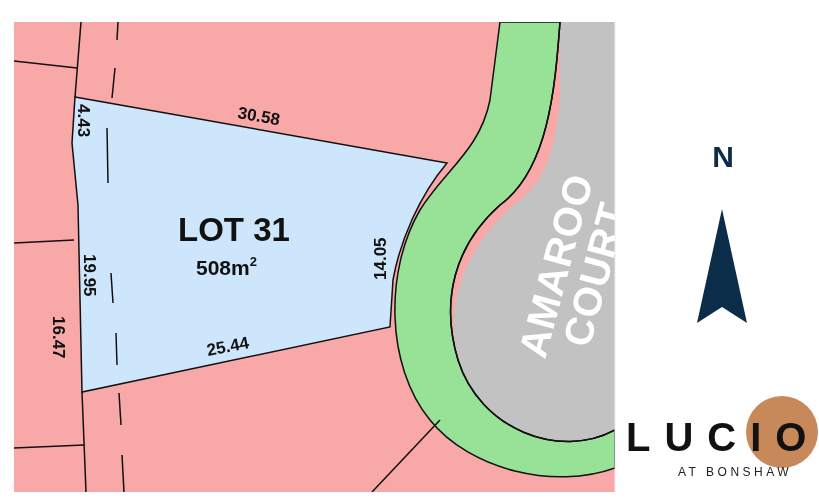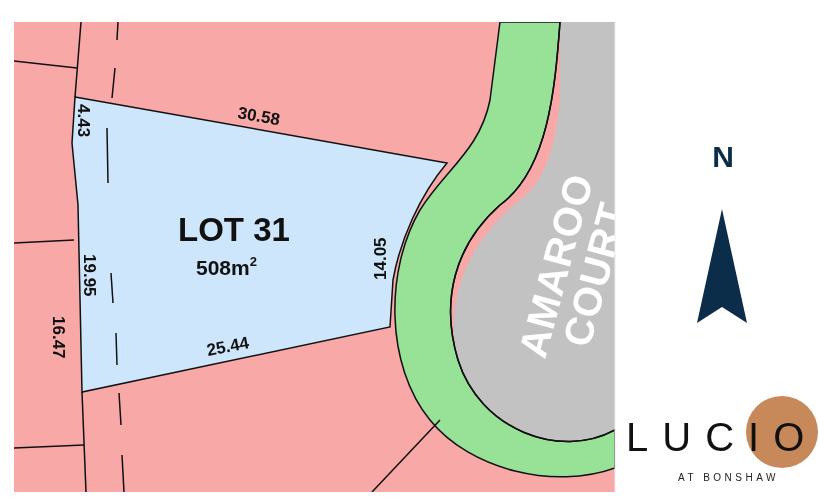--- a/index.html
+++ b/index.html
@@ -6,22 +6,22 @@
     body { width: 819px; height: 500px; position: relative; overflow: hidden; font-family: "Liberation Sans", sans-serif; }
     #plan { position: absolute; left: 0; top: 0; width: 819px; height: 500px; }
     .dim { font-family: "Liberation Sans", sans-serif; font-size: 17px; font-weight: bold; fill: #111; }
     .lot-title { font-family: "Liberation Sans", sans-serif; font-size: 33px; font-weight: bold; fill: #111; }
     .lot-area { font-family: "Liberation Sans", sans-serif; font-size: 21px; font-weight: bold; fill: #111; }
     .road-name { font-family: "Liberation Sans", sans-serif; font-size: 40px; font-weight: bold; fill: #ffffff; letter-spacing: 1px; }
     .north-n { position: absolute; left: 708px; top: 140px; width: 30px; text-align: center; font-size: 30px; font-weight: bold; color: #0b2d4a; }
     .north-arrow { position: absolute; left: 694px; top: 207px; }
     .logo { position: absolute; left: 620px; top: 393px; width: 199px; height: 80px; }
     .logo-circle { position: absolute; left: 126px; top: 3px; width: 72px; height: 72px; border-radius: 50%; }
-    .logo-word { position: absolute; left: 6px; top: 22px; font-size: 40px; letter-spacing: 14px; color: #111; font-weight: normal; white-space: nowrap; }
-    .logo-sub { position: absolute; left: 58px; top: 79px; font-size: 10px; letter-spacing: 3.5px; color: #222; white-space: nowrap; }
+    .logo-word { position: absolute; left: 6px; top: 22px; font-size: 40px; letter-spacing: 14px; color: #111; font-weight: bold; white-space: nowrap; }
+    .logo-sub { position: absolute; left: 58px; top: 72px; font-size: 12px; letter-spacing: 3.5px; color: #222; white-space: nowrap; }
   </style>
 </head>
 <body>
 
 <svg id="plan" viewBox="0 0 819 500" xmlns="http://www.w3.org/2000/svg">
   <defs>
     <clipPath id="mapclip">
         <rect x="14" y="22" width="601" height="470"></rect>
       </clipPath>
   </defs>

